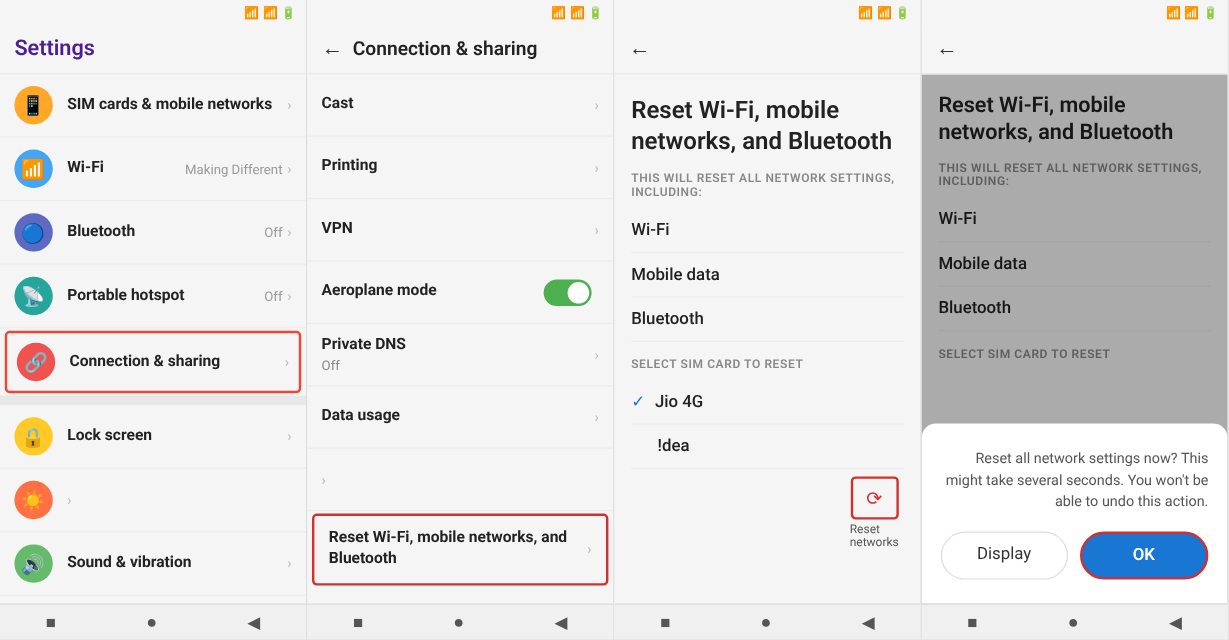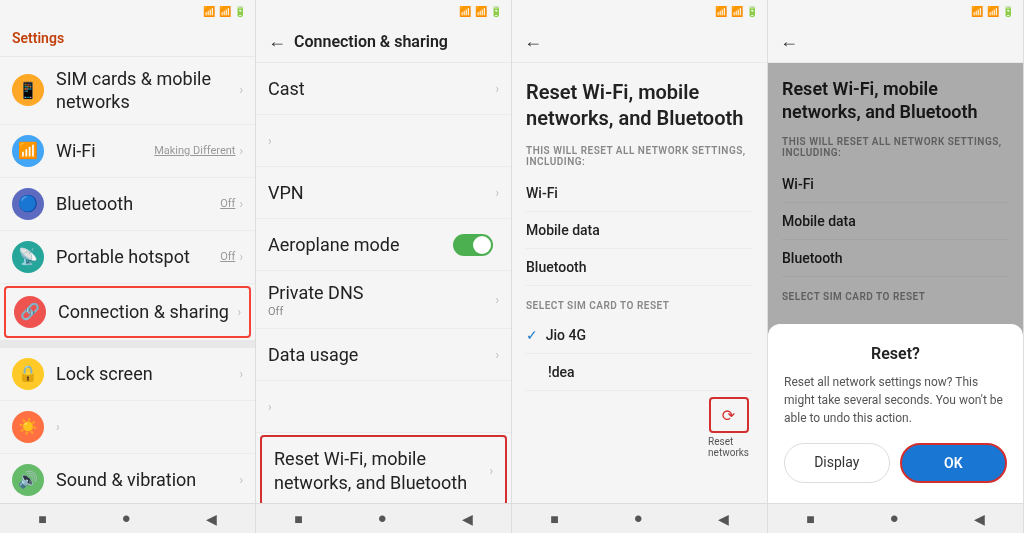--- a/index.html
+++ b/index.html
@@ -36,23 +36,23 @@
       color: #333;
       flex-shrink: 0;
     }
     .status-bar .time { font-weight: 600; font-size: 11px; margin-top: 33px; }
     .status-icons { display: flex; align-items: center; gap: 3px; font-size: 10px; }
 
     
     .panel-header {
       background: #f5f5f5;
       padding: 8px 12px 10px;
-      font-size: 14px;
-      font-weight: 600;
-      color: #c2410c;
+      font-size: 18px;
+      font-weight: 600;
+      color: #4c1d95;
       flex-shrink: 0;
       border-bottom: 1px solid #e8e8e8;
     }
     .panel-header-with-back {
       display: flex;
       align-items: center;
       gap: 8px;
       padding: 8px 12px 10px;
       background: #f5f5f5;
       flex-shrink: 0;
@@ -99,35 +99,34 @@
       border-radius: 50%;
       display: flex;
       align-items: center;
       justify-content: center;
       margin-right: 12px;
       font-size: 16px;
       flex-shrink: 0;
     }
     .item-text { flex: 1; }
     .item-title {
-      font-size: 18px;
-      font-weight: 400;
+      font-size: 13px;
+      font-weight: 700;
       color: #222;
       line-height: 1.3;
     }
     .item-subtitle {
       font-size: 11px;
       color: #888;
       margin-top: 1px;
     }
     .item-value {
       font-size: 11px;
       color: #999;
       margin-right: 4px;
-      text-decoration: underline;
     }
     .chevron {
       font-size: 12px;
       color: #bbb;
     }
     .section-divider {
       height: 8px;
       background: #e8e8e8;
     }
 
@@ -252,21 +251,21 @@
     .modal-title {
       font-size: 16px;
       font-weight: 600;
       color: #222;
       text-align: center;
       margin-bottom: 10px;
     }
     .modal-body {
       font-size: 12px;
       color: #555;
-      text-align: left;
+      text-align: right;
       line-height: 1.5;
       margin-bottom: 16px;
     }
     .modal-buttons {
       display: flex;
       gap: 10px;
       justify-content: center;
     }
     .btn-cancel {
       flex: 1;
@@ -448,20 +447,23 @@
   <div class="settings-list">
 
     <div class="settings-item">
       <div class="item-text">
         <div class="item-title">Cast</div>
       </div>
       <span class="chevron">›</span>
     </div>
 
     <div class="settings-item">
+      <div class="item-text">
+        <div class="item-title">Printing</div>
+      </div>
       <span class="chevron">›</span>
     </div>
 
     <div class="settings-item">
       <div class="item-text">
         <div class="item-title">VPN</div>
       </div>
       <span class="chevron">›</span>
     </div>
 
@@ -564,21 +566,20 @@
   <div class="panel-4-content">
     <div class="reset-title-4">Reset Wi-Fi, mobile networks, and Bluetooth</div>
     <div class="section-label">THIS WILL RESET ALL NETWORK SETTINGS, INCLUDING:</div>
     <div class="network-item">Wi-Fi</div>
     <div class="network-item">Mobile data</div>
     <div class="network-item">Bluetooth</div>
     <div class="sim-section-label">SELECT SIM CARD TO RESET</div>
 
     <div class="modal-overlay">
       <div class="modal-card">
-        <div class="modal-title">Reset?</div>
         <div class="modal-body">Reset all network settings now? This might take several seconds. You won't be able to undo this action.</div>
         <div class="modal-buttons">
           <div class="btn-cancel">Display</div>
           <div class="btn-ok">OK</div>
         </div>
       </div>
     </div>
   </div>
   <div class="bottom-nav">
     <span class="nav-btn">■</span>

